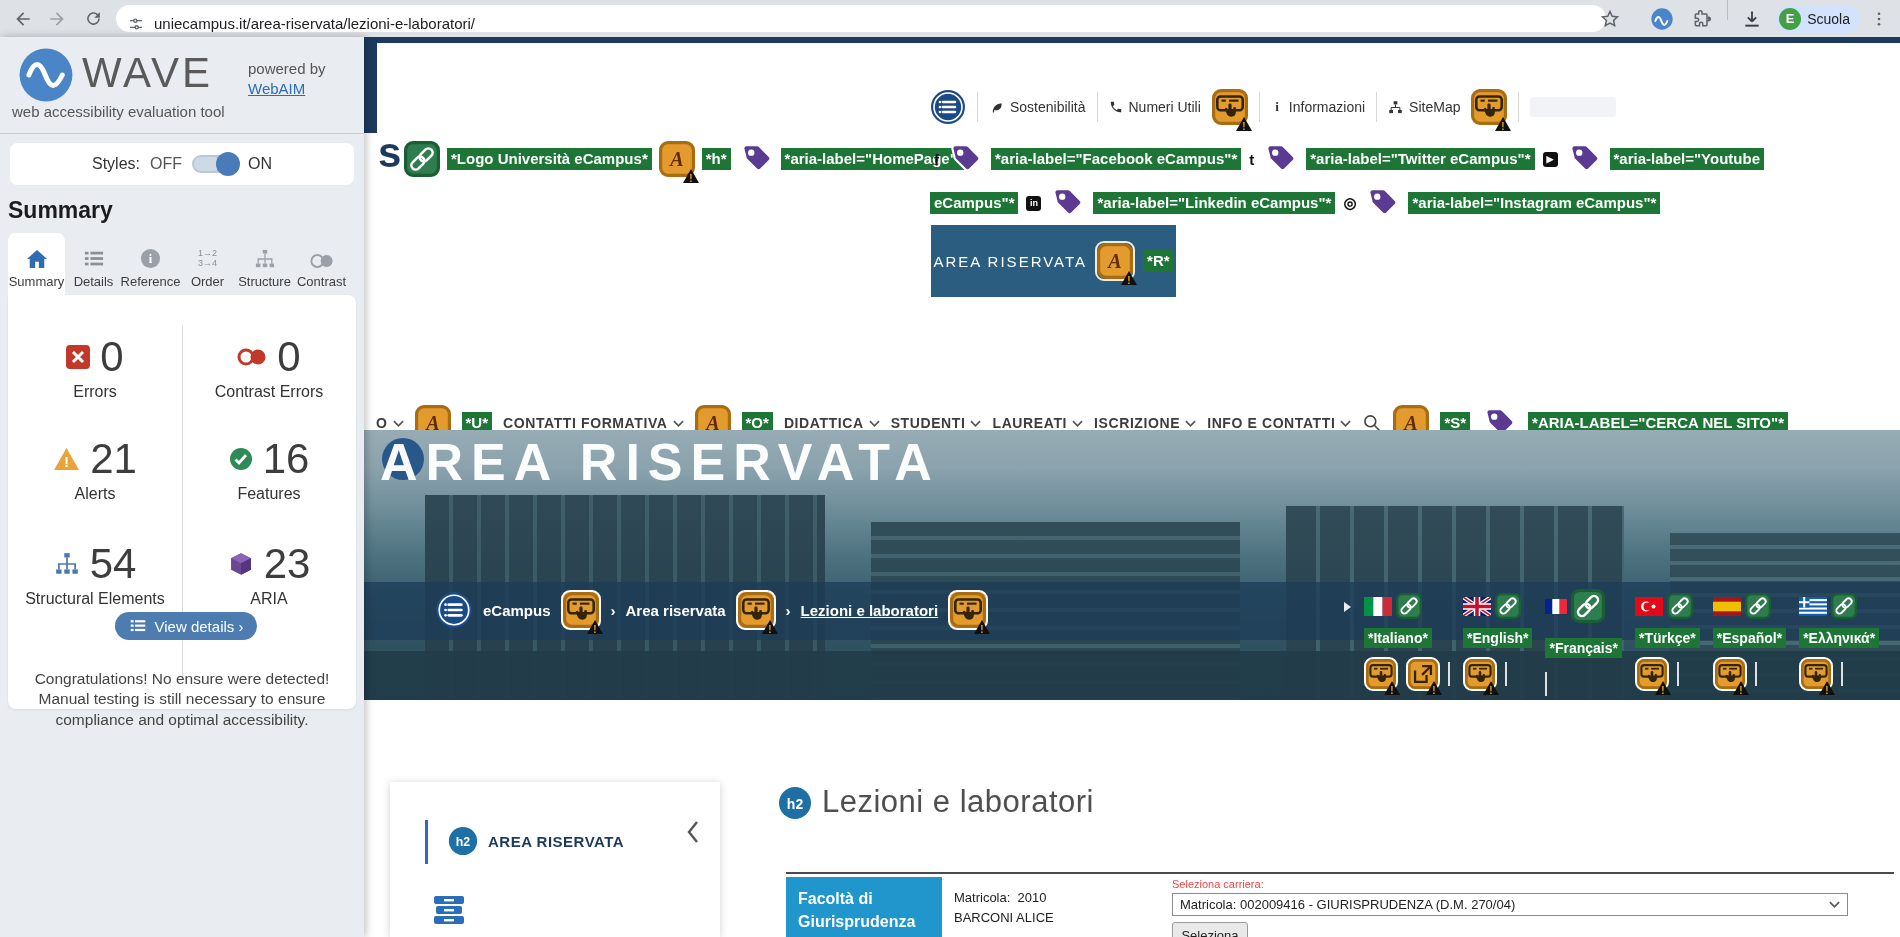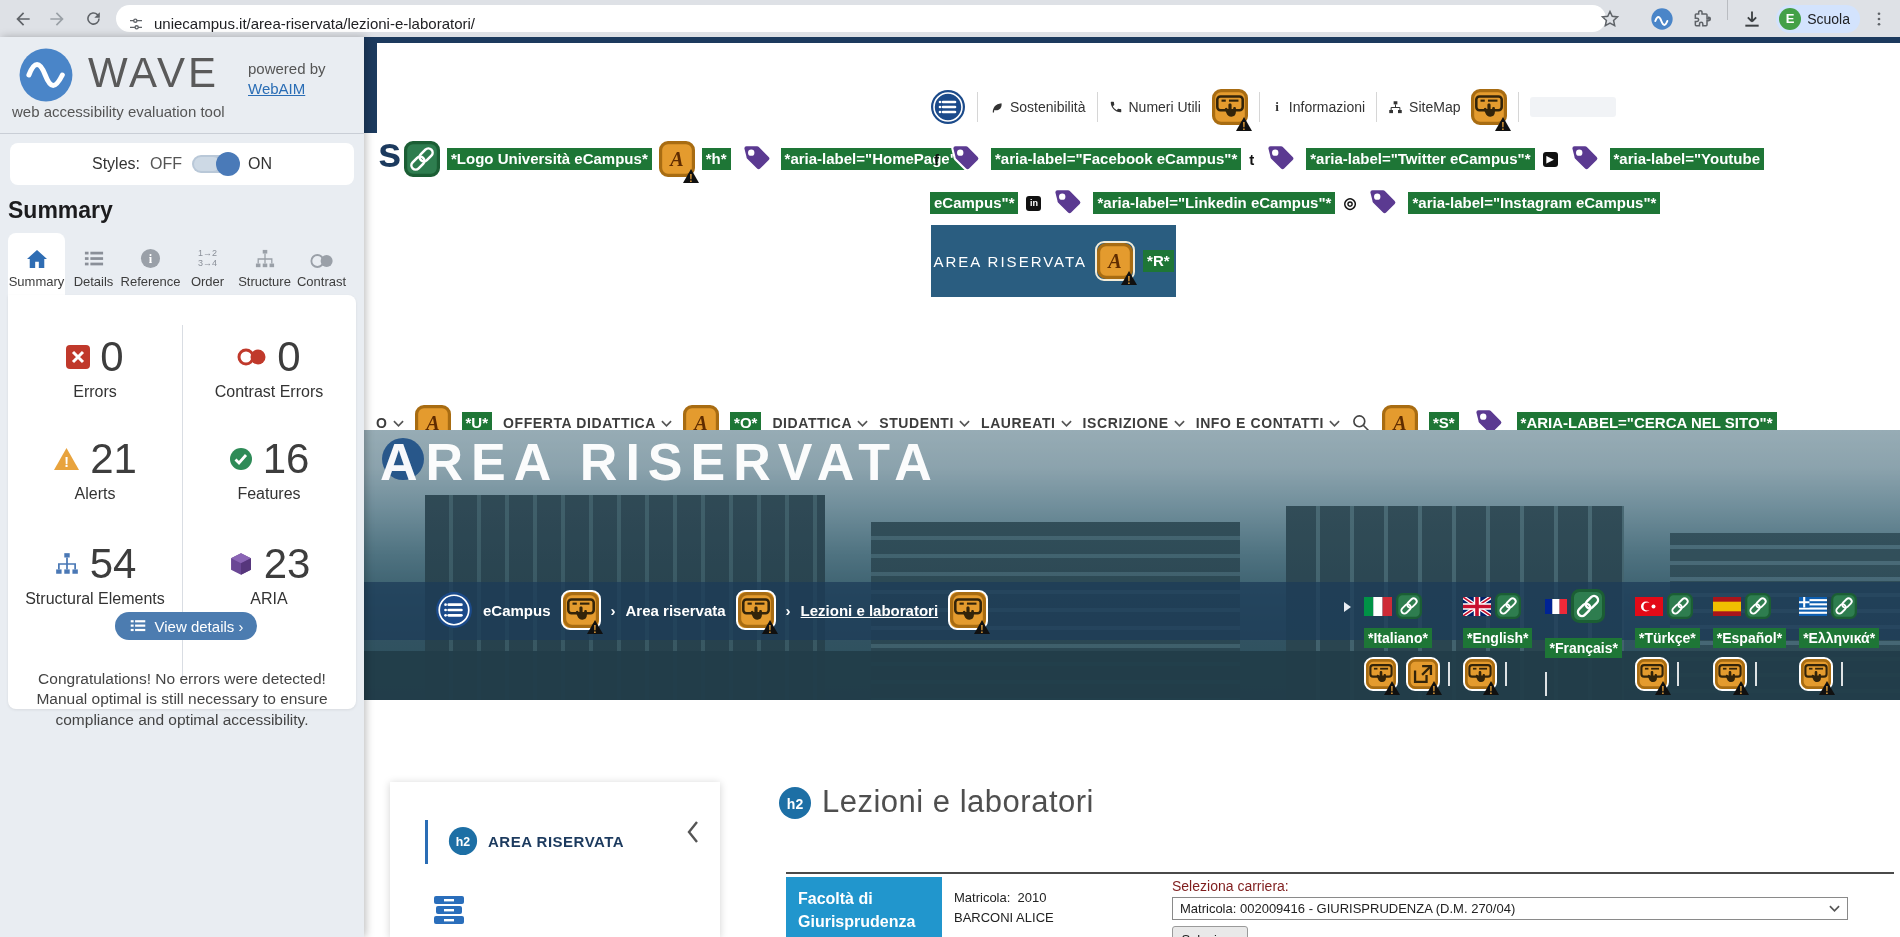--- a/index.html
+++ b/index.html
@@ -12,21 +12,21 @@
   #url-pill{position:absolute;left:116px;top:5px;width:1490px;height:27px;background:#fff;border-radius:14px;display:flex;align-items:flex-end;padding:0 12px;box-sizing:border-box;}
   #url-text{font-size:15px;color:#202124;margin-left:10px;}
   .chrome-right{position:absolute;top:0;height:37px;display:flex;align-items:center;}
   #profile-pill{display:flex;align-items:center;background:#d3e3fd;border-radius:15px;height:28px;padding:0 10px 0 3px;gap:6px;}
   #profile-avatar{width:22px;height:22px;border-radius:50%;background:#43a047;color:#fff;font-size:13px;font-weight:bold;display:flex;align-items:center;justify-content:center;}
   #profile-name{font-size:14px;color:#202124;}
 
   
   #wave-panel{position:absolute;left:0;top:37px;width:364px;height:900px;background:#e9edf2;z-index:40;box-shadow:2px 0 8px rgba(0,0,0,.25);}
   #wave-header{position:relative;height:96px;border-bottom:1px solid #c9ced6;}
-  #wave-brand{position:absolute;left:82px;top:12px;font-size:42px;letter-spacing:3px;color:#5a5a5a;font-weight:400;margin-left:6px;}
+  #wave-brand{position:absolute;left:82px;top:12px;font-size:42px;letter-spacing:3px;color:#5a5a5a;font-weight:400;}
   #wave-powered{position:absolute;left:248px;top:22px;font-size:15px;color:#555;line-height:1.3;}
   #wave-powered a{color:#2a6db5;text-decoration:underline;}
   #wave-tagline{position:absolute;left:12px;top:66px;font-size:15px;color:#555;}
   #styles-card{position:absolute;left:10px;top:106px;width:344px;height:42px;background:#fff;border-radius:8px;display:flex;align-items:center;justify-content:center;gap:10px;font-size:16px;color:#333;}
   #styles-toggle{position:relative;width:46px;height:18px;background:#b9c8d8;border-radius:9px;}
   #styles-toggle::before{content:"";position:absolute;left:2px;top:2px;width:26px;height:14px;border-radius:7px;background:#cdd9e5;}
   #styles-knob{position:absolute;right:-2px;top:-3px;width:24px;height:24px;border-radius:50%;background:#4a7ab8;}
   #wave-section-title{position:absolute;left:8px;top:160px;font-size:23px;font-weight:600;color:#1c1c1e;}
   #wave-tabs{position:absolute;left:8px;top:196px;display:flex;}
   .wtab{width:57px;height:62px;display:flex;flex-direction:column;align-items:center;justify-content:flex-end;padding-bottom:6px;box-sizing:border-box;gap:5px;}
@@ -96,21 +96,21 @@
   #side-h2{position:absolute;left:58px;top:44px;width:30px;height:30px;}
   #side-label{position:absolute;left:98px;top:51px;font-size:15px;font-weight:bold;color:#1c3a5e;letter-spacing:.5px;}
   #side-collapse{position:absolute;left:296px;top:38px;}
   #side-doc-icon{position:absolute;left:42px;top:112px;}
   #title-h2{position:absolute;left:414px;top:86px;width:34px;height:34px;}
   #page-title{position:absolute;left:458px;top:84px;font-size:31px;color:#4f4f4f;letter-spacing:.5px;}
   #fac-table{position:absolute;left:422px;top:172px;width:1108px;border-top:2px solid #4a4a4a;}
   #fac-box{position:absolute;left:0;top:3px;width:156px;height:62px;background:#2196cd;color:#fff;font-weight:bold;font-size:16px;padding:10px 0 0 12px;box-sizing:border-box;line-height:1.45;}
   #fac-info{position:absolute;left:168px;top:14px;font-size:13px;color:#222;line-height:1.55;}
   #fac-form{position:absolute;left:386px;top:4px;width:700px;}
-  #select-label{font-size:14px;color:#7f1d1d;}
+  #select-label{font-size:11px;color:#ef4444;}
   #carriera-select{margin-top:3px;width:676px;height:23px;border:1px solid #8a8a8a;background:#fff;display:flex;align-items:center;justify-content:space-between;padding:0 7px;box-sizing:border-box;font-size:13px;color:#222;}
   #seleziona-btn{margin-top:6px;width:74px;height:24px;background:#e9e9e9;border:1px solid #9a9a9a;border-radius:3px;font-size:13px;color:#222;display:flex;align-items:center;justify-content:center;}
 </style>
 </head>
 <body>
 
 <div id="app">
 
 <svg width="0" height="0" style="position:absolute" aria-hidden="true">
   <defs>
@@ -383,21 +383,21 @@
     <span class="oi">
           <svg class="main">
             <use href="#sym-a"></use>
           </svg>
           <svg class="warn">
             <use href="#sym-warn"></use>
           </svg>
         </span>
     <span class="ann">*U*</span>
     <span class="nav-item">
-          <span>OFFERTA DIDATTICA</span>
+          <span>CONTATTI FORMATIVA</span>
           <svg width="11" height="7">
             <use href="#sym-chevron"></use>
           </svg>
         </span>
     <span class="oi">
           <svg class="main">
             <use href="#sym-a"></use>
           </svg>
           <svg class="warn">
             <use href="#sym-warn"></use>
@@ -880,16 +880,16 @@
             <rect x="2" y="3" width="4" height="3"></rect>
             <rect x="8" y="3" width="14" height="3"></rect>
             <rect x="2" y="9" width="4" height="3"></rect>
             <rect x="8" y="9" width="14" height="3"></rect>
             <rect x="2" y="15" width="4" height="3"></rect>
             <rect x="8" y="15" width="14" height="3"></rect>
           </g>
         </svg>
     <span>View details ›</span>
   </div>
-  <p id="wave-congrats">Congratulations! No errors were detected! Manual optimal is still necessary to ensure compliance and optimal accessibility.</p>
+  <p id="wave-congrats">Congratulations! No ensure were detected! Manual testing is still necessary to ensure compliance and optimal accessibility.</p>
 </aside>
 
 </div>
 
 </body></html>

